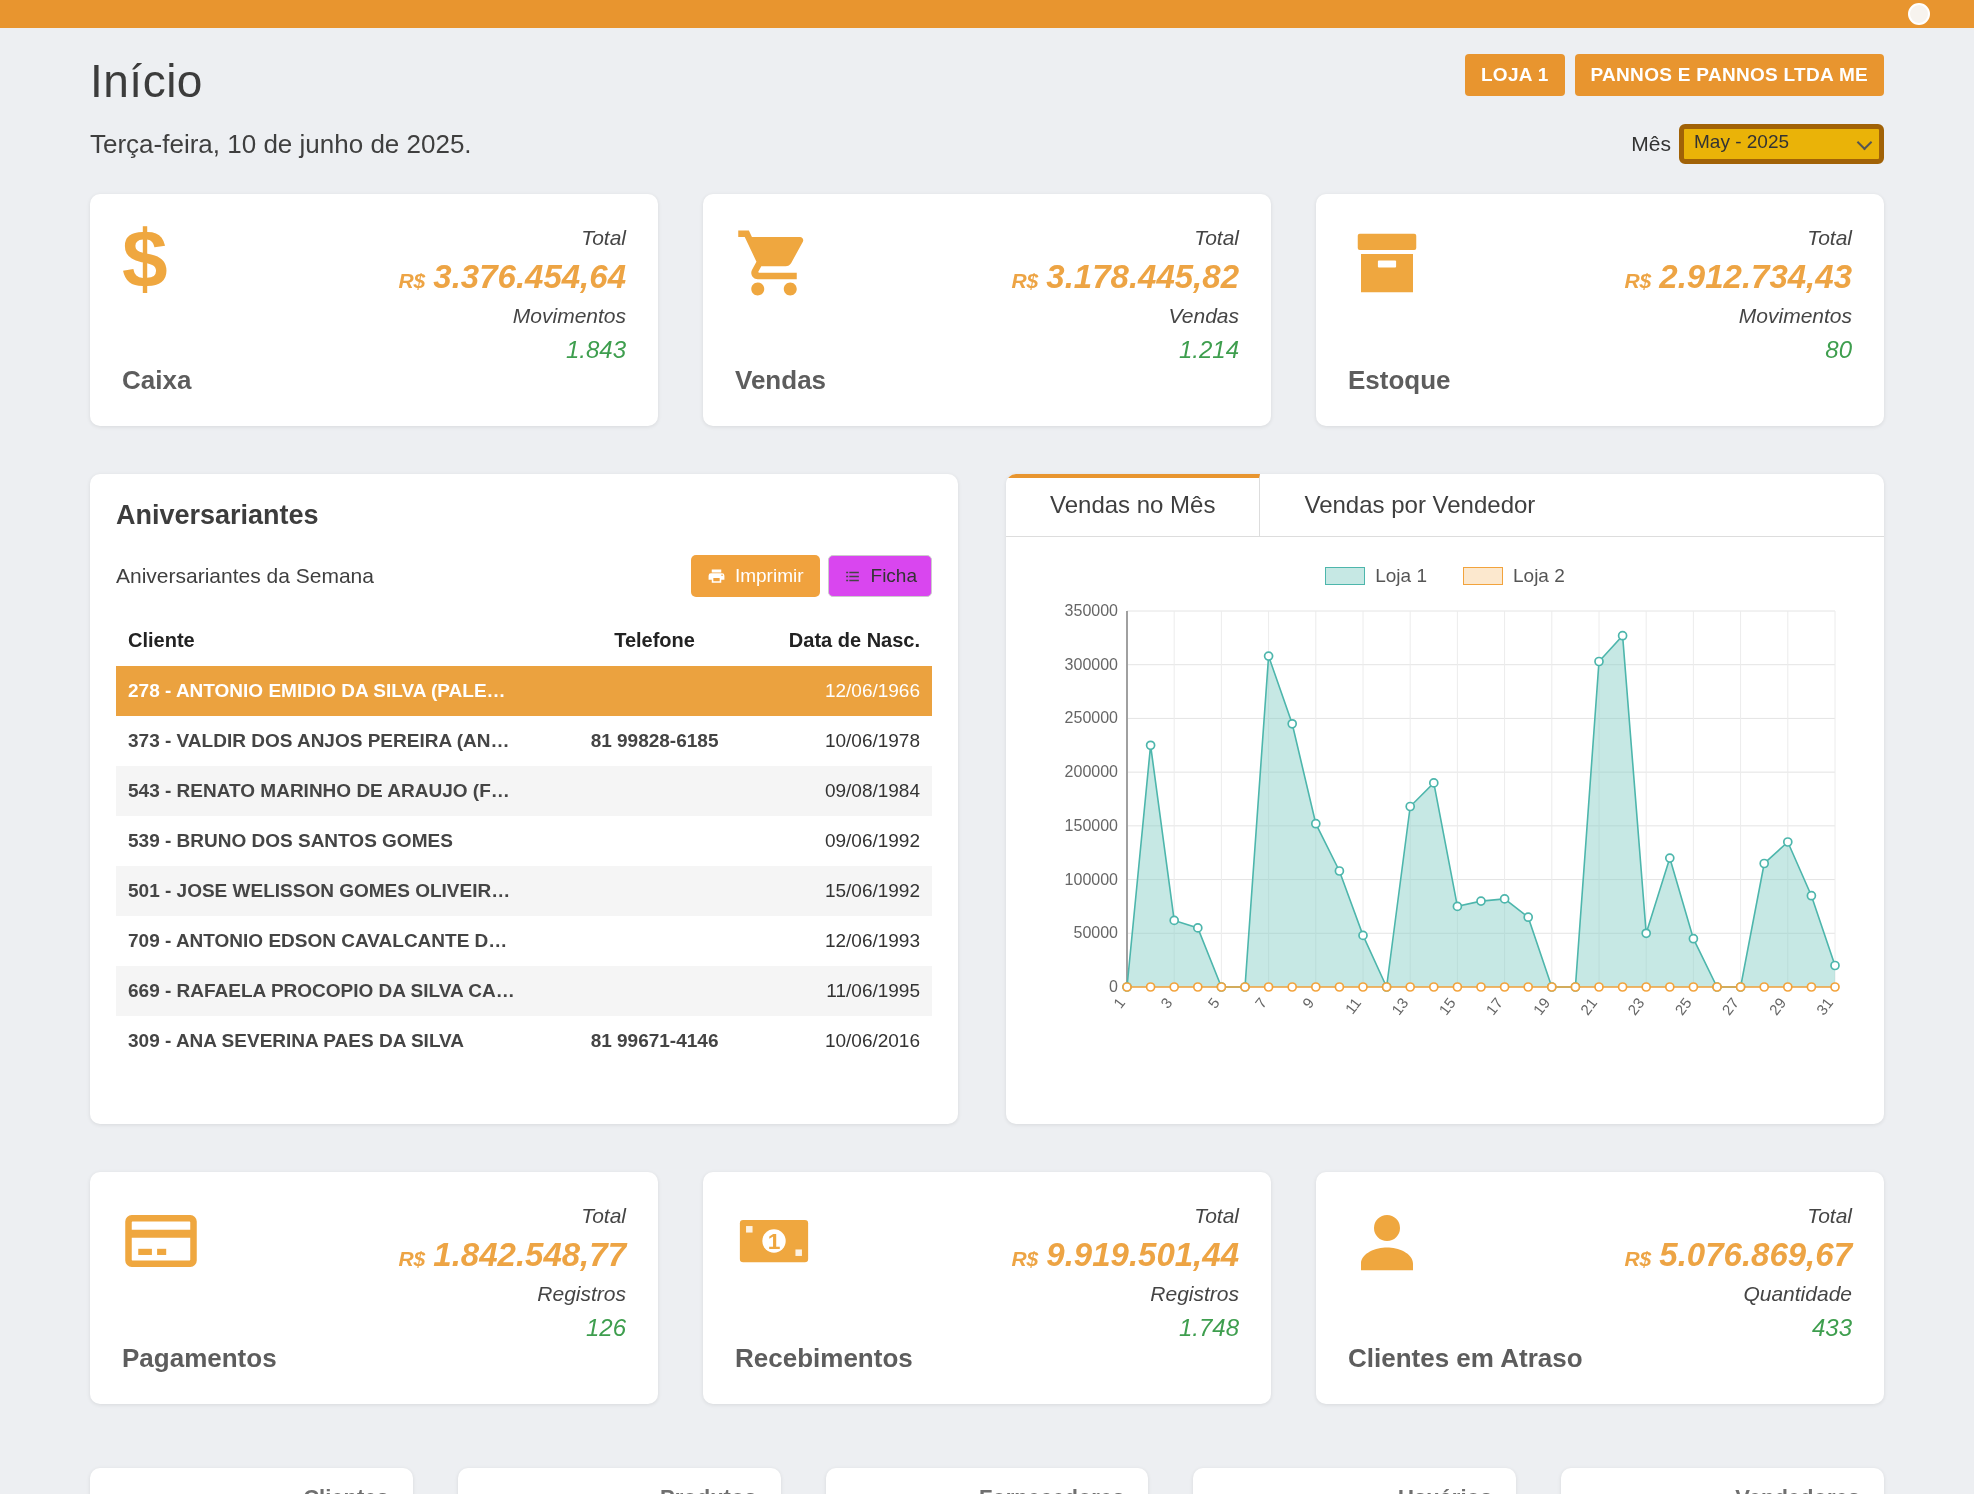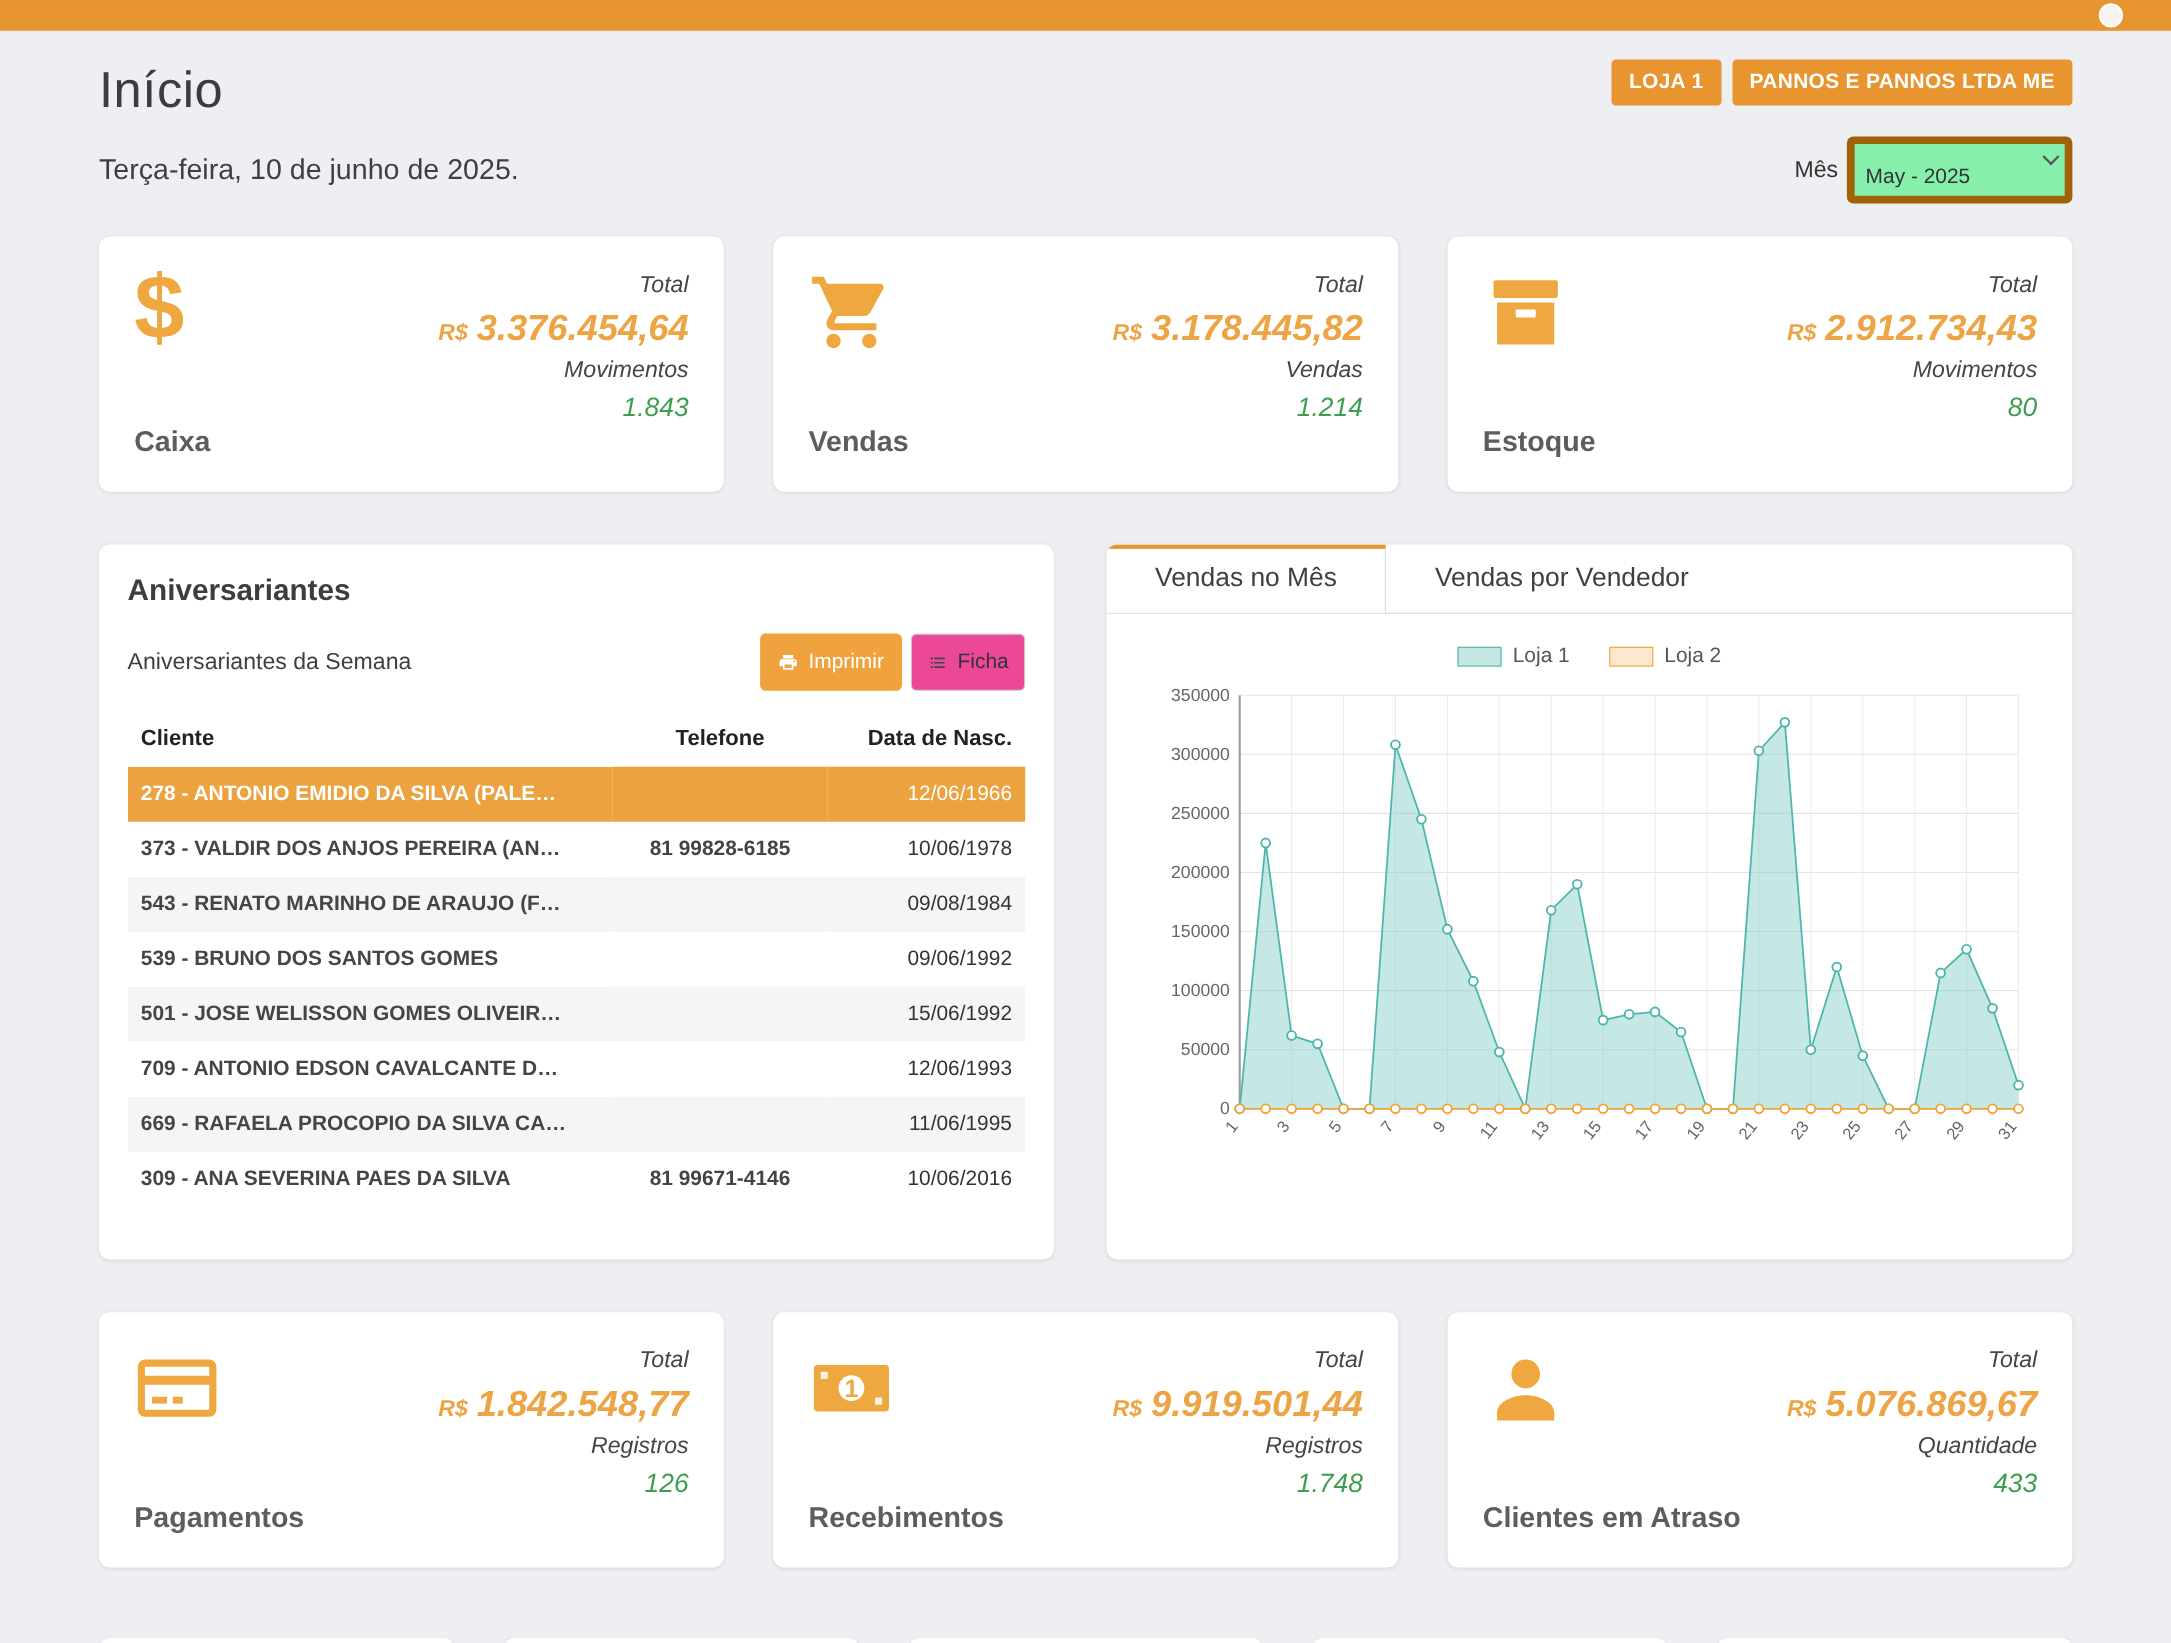--- a/index.html
+++ b/index.html
@@ -24,22 +24,22 @@
   .container{padding:0 90px;}
   .header-row{display:flex;justify-content:space-between;align-items:flex-start;margin-top:26px;}
   .page-title{font-size:46px;font-weight:400;color:#3c3c3c;margin:0;letter-spacing:.5px;}
   .header-buttons{display:flex;gap:10px;}
   .btn-orange{background:var(--accent);color:#fff;font-weight:700;font-size:19px;
     padding:10px 16px;border:none;border-radius:4px;cursor:pointer;font-family:inherit;letter-spacing:.3px;}
   .date-row{display:flex;justify-content:space-between;align-items:center;margin-top:16px;}
   .date-label{font-size:26px;color:#3f3f3f;}
   .month-group{display:flex;align-items:center;gap:8px;font-size:21px;color:#333;}
   .select-wrap{position:relative;}
-  select.month-select{appearance:none;-webkit-appearance:none;font-size:19px;padding:19px 40px 7px 10px;
-    border:7px solid #a16207;border-radius:6px;background:#86efac;color:#333;font-family:inherit;min-width:205px;}
+  select.month-select{appearance:none;-webkit-appearance:none;font-size:19px;padding:2px 40px 7px 10px;
+    border:5px solid #a16207;border-radius:6px;background:#eab308;color:#333;font-family:inherit;min-width:205px;}
   .select-wrap::after{content:"";position:absolute;right:14px;top:13px;width:9px;height:9px;
     border-right:2px solid #555;border-bottom:2px solid #555;transform:rotate(45deg);pointer-events:none;}
   .cards-row{display:grid;grid-template-columns:repeat(3,1fr);gap:45px;margin-top:30px;}
   .card{background:#fff;border-radius:10px;box-shadow:0 1px 4px rgba(0,0,0,.09);}
   .stat-card{height:232px;padding:30px 32px;display:flex;justify-content:space-between;}
   .stat-left{display:flex;flex-direction:column;justify-content:space-between;}
   .stat-icon-wrap{height:86px;display:flex;align-items:flex-start;}
   .dollar-glyph{font-size:82px;font-weight:700;color:var(--icon-orange);line-height:.85;}
   .stat-svg{width:78px;height:78px;fill:var(--icon-orange);}
   .stat-label{font-size:26px;font-weight:700;color:#5d5d5d;}
@@ -51,22 +51,22 @@
   .count-label{}
   .stat-count{font-size:24px;color:var(--green);}
   .middle-row{display:grid;grid-template-columns:868px 1fr;gap:48px;margin-top:48px;}
   .bday-card{height:650px;padding:22px 26px;}
   .bday-title{font-size:27px;font-weight:700;color:#3d3d3d;margin:4px 0 0;}
   .bday-sub-row{display:flex;justify-content:space-between;align-items:center;margin-top:24px;}
   .bday-subtitle{font-size:21px;color:#3f3f3f;}
   .bday-actions{display:flex;gap:8px;border-radius:18px;}
   .btn-print{display:flex;align-items:center;gap:9px;background:#F0A23E;color:#fff;border:none;
     border-radius:5px;font-size:19px;padding:10px 16px;cursor:pointer;font-family:inherit;}
-  .btn-ficha{display:flex;align-items:center;gap:9px;background:#ec4899;color:#333;border:1px solid #ccc;
-    border-radius:5px;font-size:19px;padding:14px 14px;cursor:pointer;font-family:inherit;}
+  .btn-ficha{display:flex;align-items:center;gap:9px;background:#d946ef;color:#333;border:1px solid #ccc;
+    border-radius:5px;font-size:19px;padding:4px 14px;cursor:pointer;font-family:inherit;}
   .btn-icon svg{width:19px;height:19px;display:block;}
   .bday-table{width:100%;border-collapse:collapse;margin-top:22px;table-layout:fixed;}
   .bday-table th{font-size:20px;color:#222;text-align:left;padding:10px 12px 14px;}
   th.col-name{width:54%;} th.col-phone{width:24%;text-align:center;} th.col-birth{width:22%;text-align:right;}
   .bday-table td{font-size:19px;color:#333;padding:14px 12px;}
   td.cell-name{font-weight:700;color:#454545;white-space:nowrap;overflow:hidden;text-overflow:ellipsis;}
   td.cell-phone{text-align:center;font-weight:600;color:#444;}
   td.cell-birth{text-align:right;}
   tr.stripe{background:#f5f5f5;}
   tr.selected{background:var(--highlight);}

